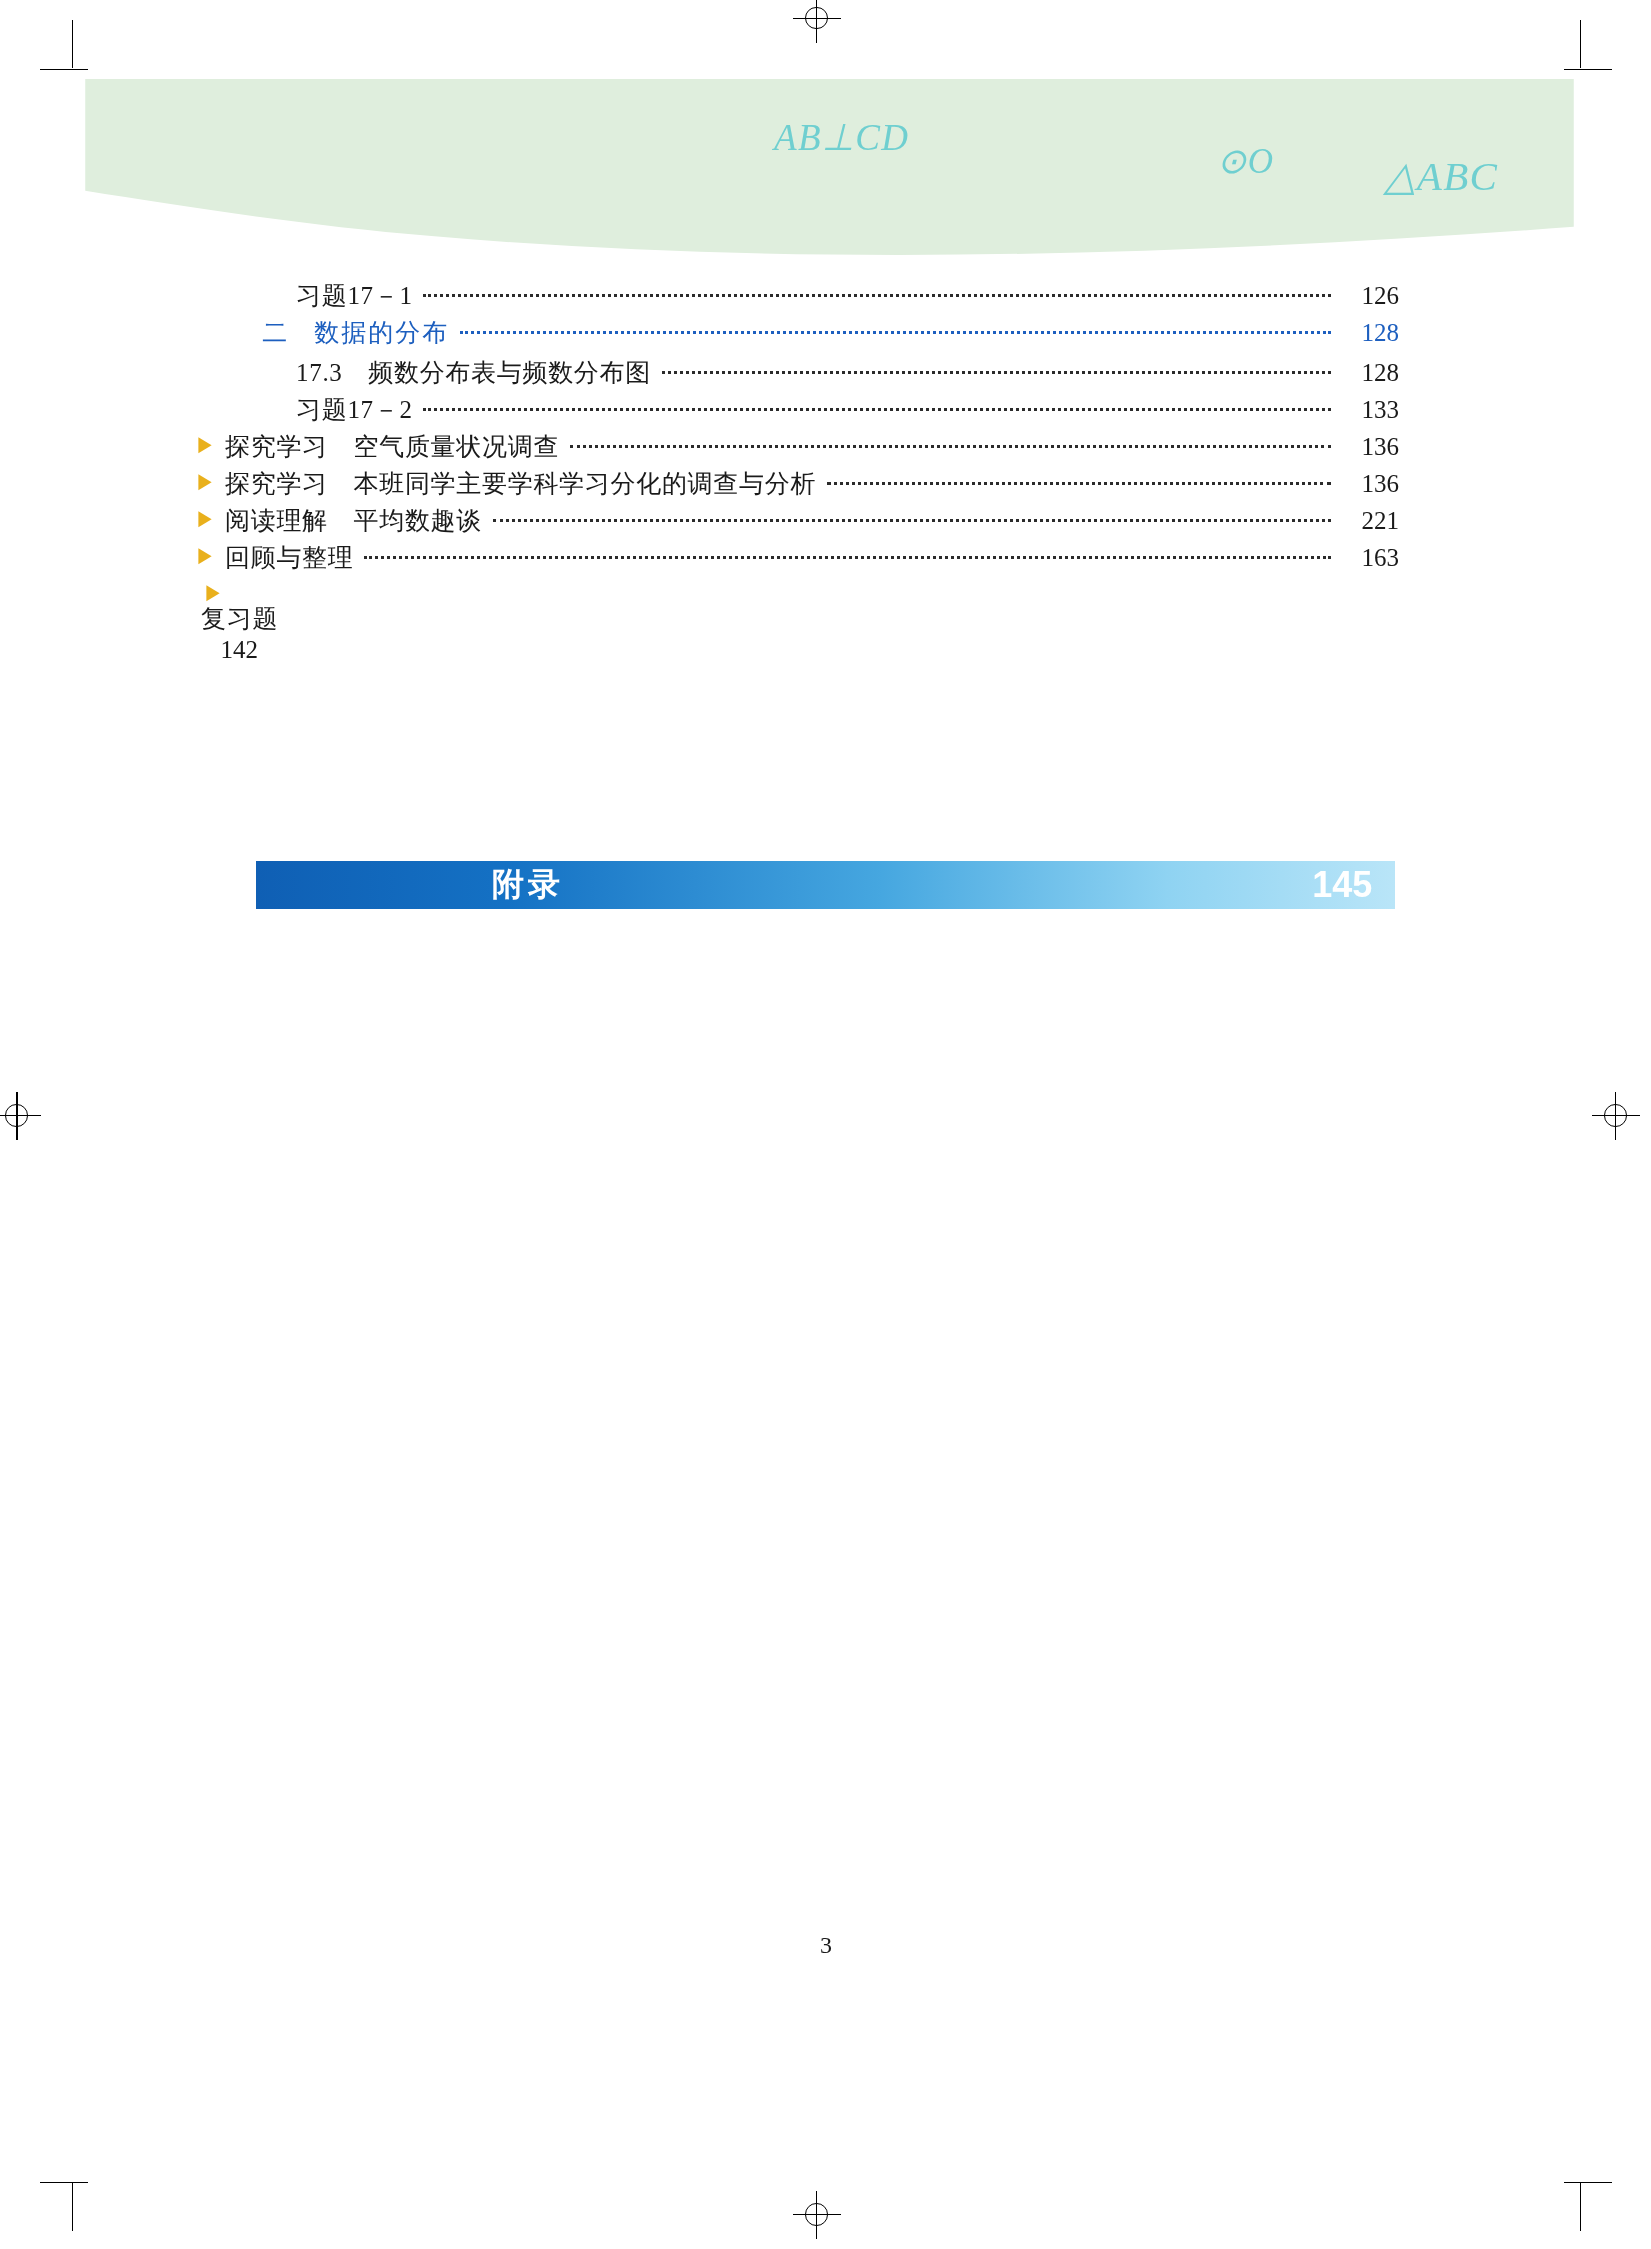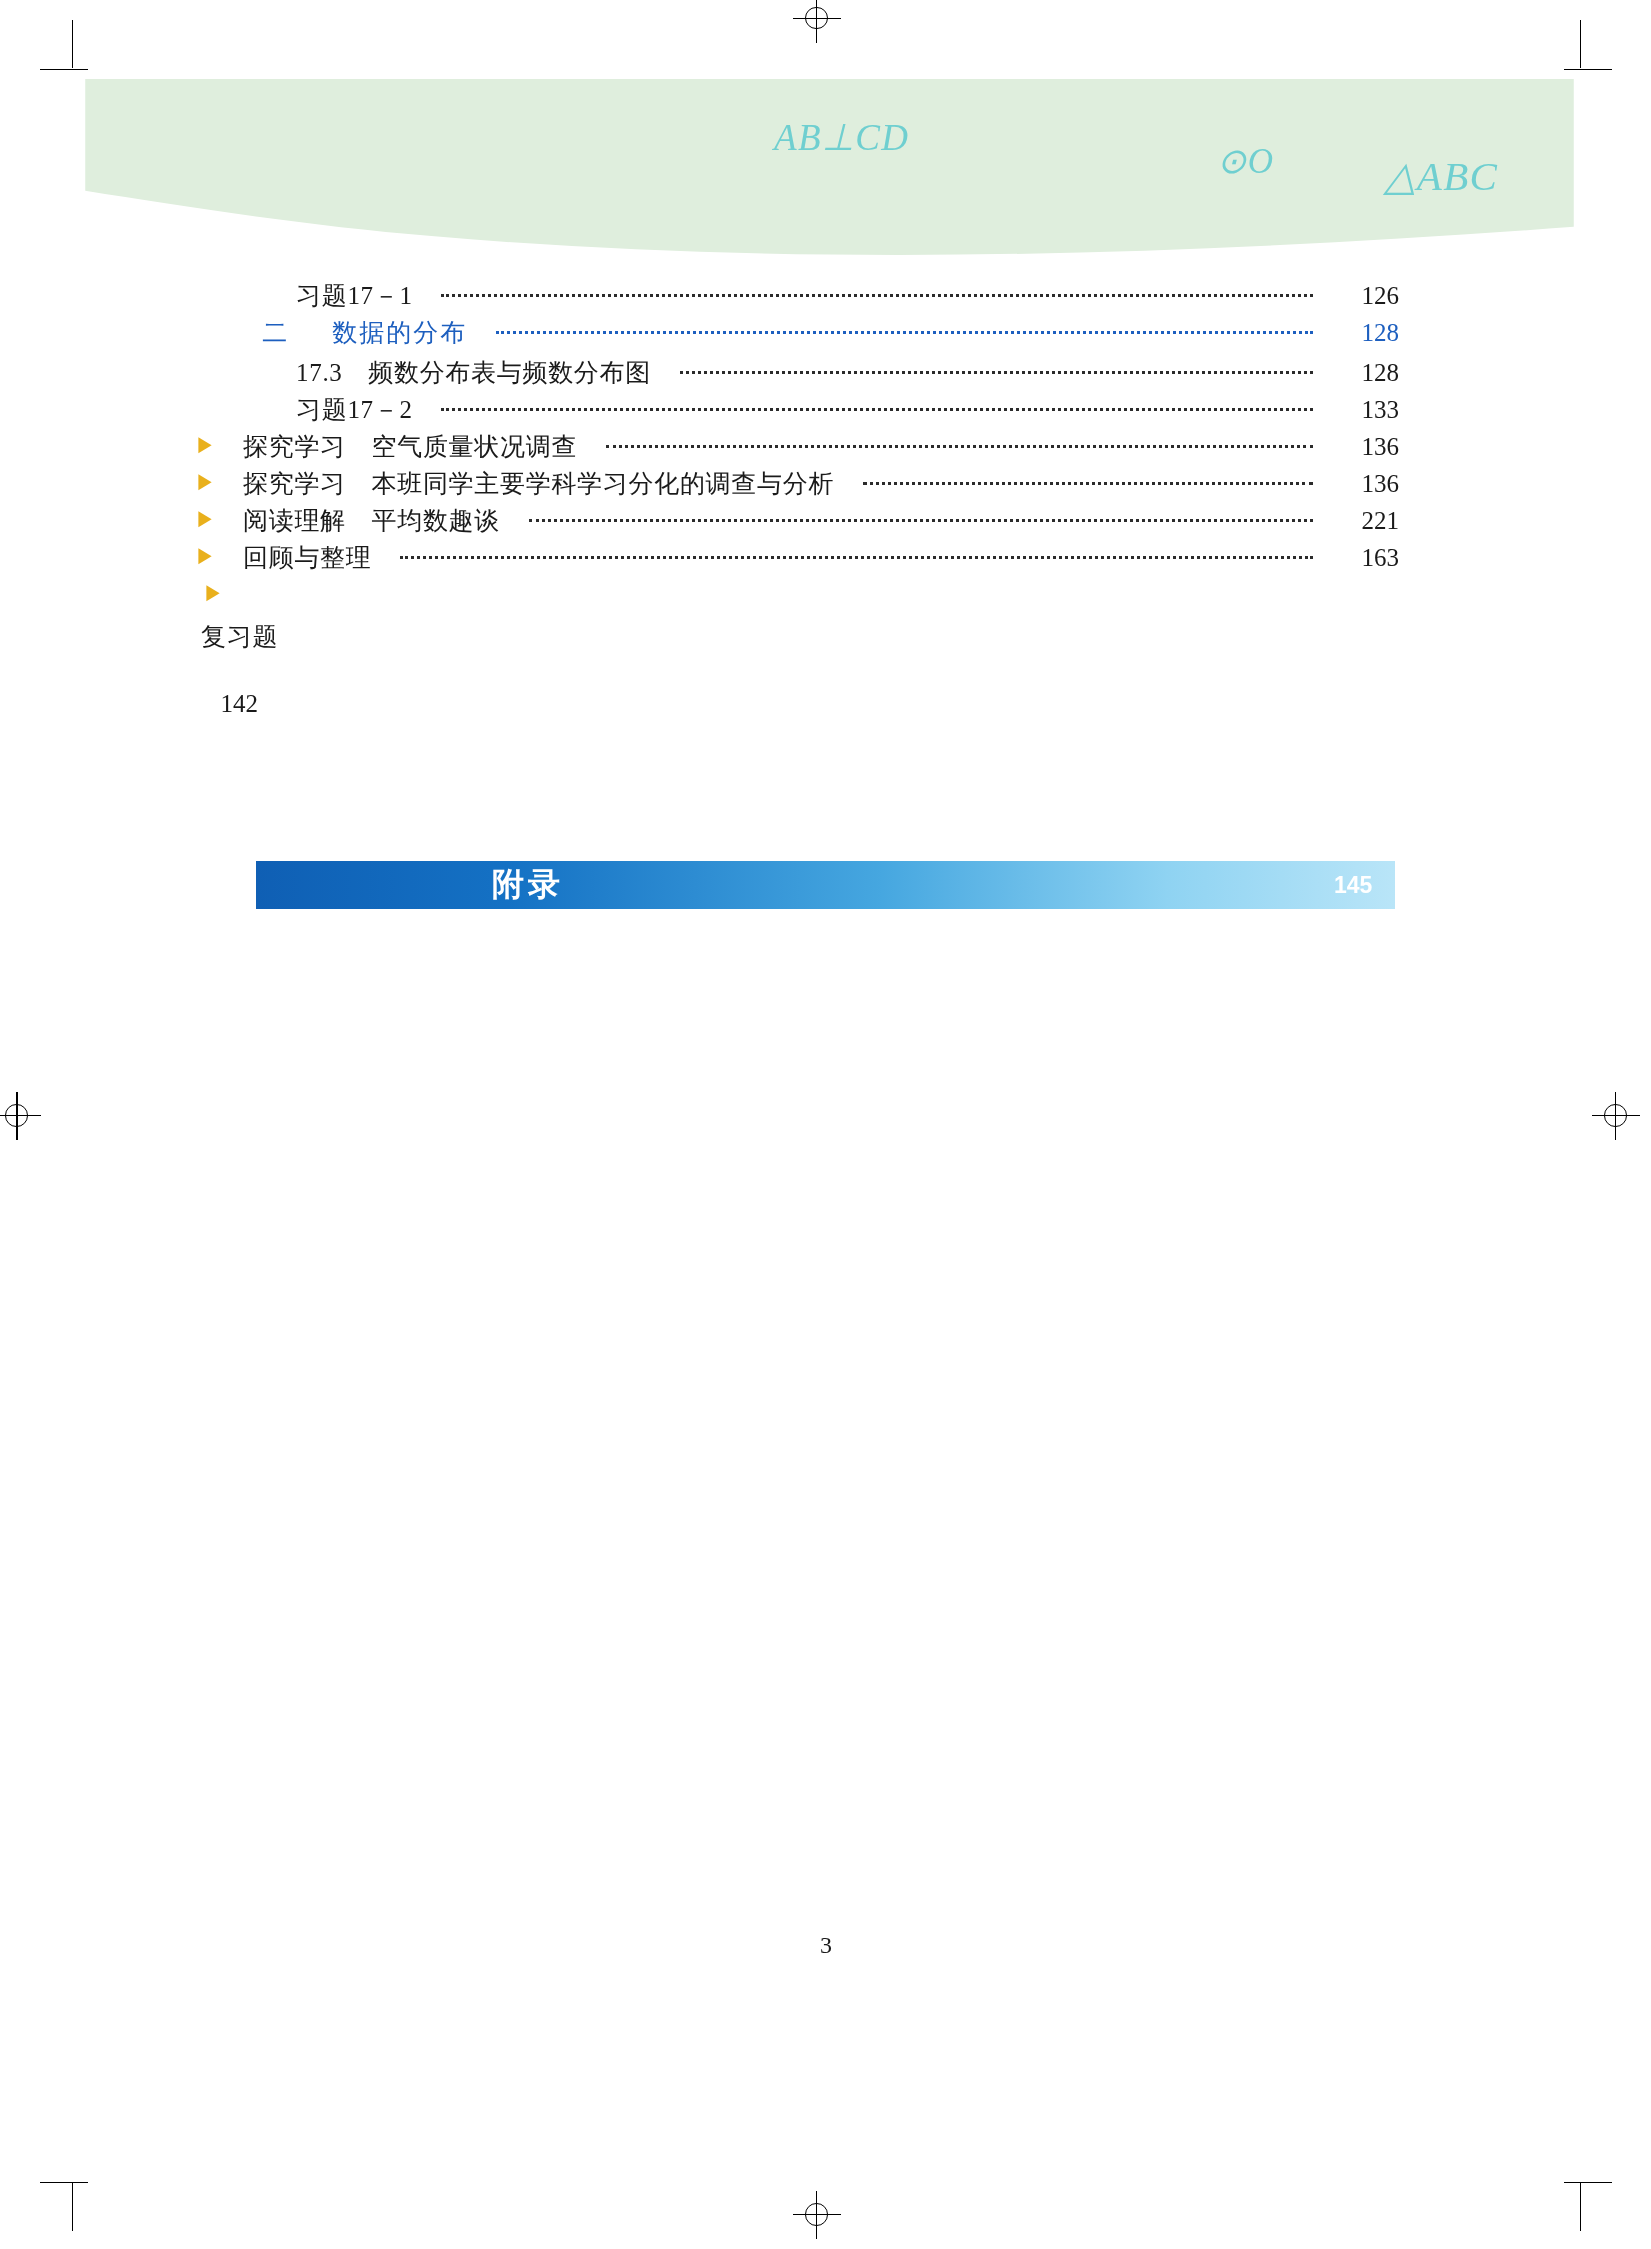--- a/index.html
+++ b/index.html
@@ -102,21 +102,20 @@
     left: 253px;
     top: 283px;
     width: 1146px;
   }
   .row {
     display: flex;
     align-items: baseline;
     margin-bottom: 12px;
     line-height: 1.0;
     white-space: nowrap;
-    gap: 18px;
   }
   .marker {
     width: 24px;
     flex: 0 0 24px;
     display: flex;
     align-items: center;
     justify-content: center;
   }
   .marker svg { display: block; }
   .label {
@@ -183,21 +182,21 @@
   .appendix-title {
     color: #ffffff;
     font-size: 32px;
     font-weight: bold;
     letter-spacing: 4px;
     margin-left: 236px;
     font-family: "Liberation Sans", sans-serif;
   }
   .appendix-page {
     color: #ffffff;
-    font-size: 23px;
+    font-size: 36px;
     font-weight: bold;
     margin-left: auto;
     margin-right: 22.6px;
     font-family: "Liberation Sans", sans-serif;
   }
 
   
   .folio {
     position: absolute;
     left: 0;

